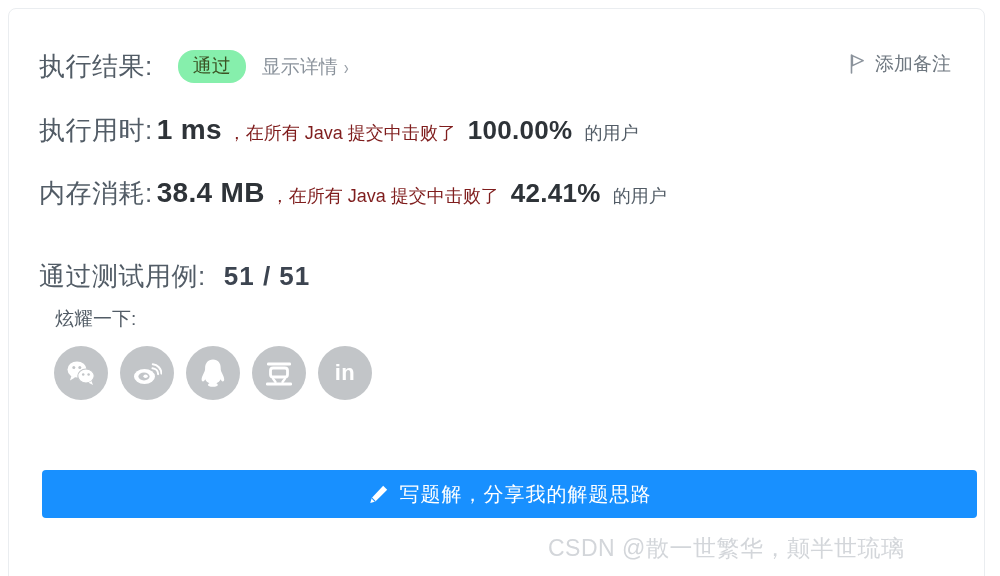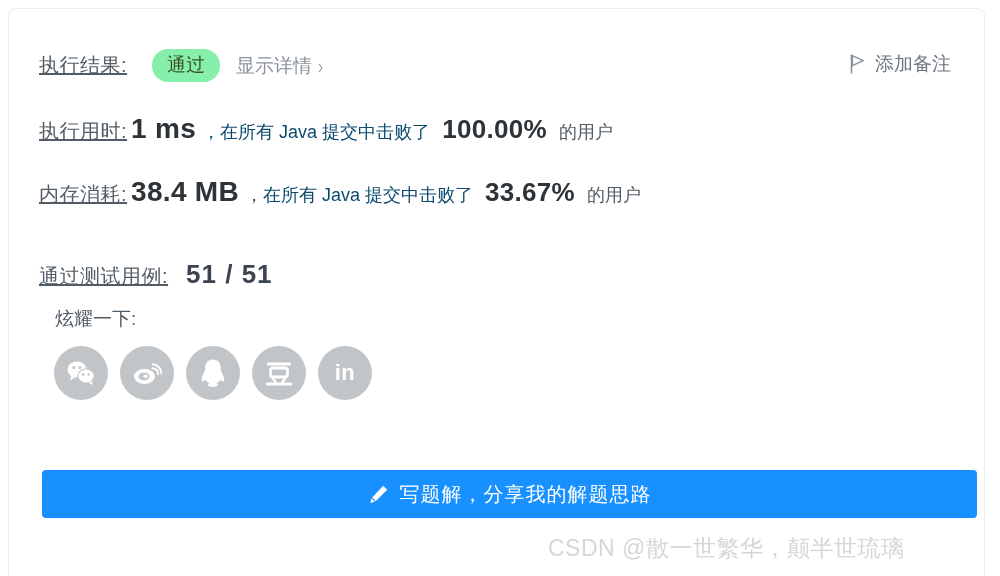--- a/index.html
+++ b/index.html
@@ -28,23 +28,22 @@
 
   .row {
     position: absolute;
     display: flex;
     align-items: baseline;
     white-space: nowrap;
   }
 
   .label {
     color: #525c66;
-    font-size: 20px;
+    font-size: 26px;
     letter-spacing: 0.5px;
-    text-decoration: underline;
   }
 
   
   .row-result {
     left: 30px;
     top: 40px;
     align-items: center;
   }
   .badge {
     margin-left: 25px;
@@ -98,21 +97,21 @@
   .big-num {
     margin-left: 4px;
     font-size: 28px;
     font-weight: bold;
     color: #2e3338;
     letter-spacing: 0.3px;
   }
   .mid-text {
     margin-left: 6px;
     font-size: 18px;
-    color: #0c4a6e;
+    color: #7f1d1d;
   }
   .pct {
     margin-left: 12px;
     font-size: 26px;
     font-weight: bold;
     color: #2e3338;
     letter-spacing: 0.3px;
   }
   .tail-text {
     margin-left: 12px;
@@ -227,21 +226,21 @@
     <span class="big-num">1 ms</span>
     <span class="mid-text">，在所有 Java 提交中击败了</span>
     <span class="pct">100.00%</span>
     <span class="tail-text">的用户</span>
   </div>
 
   <div class="row row-memory">
     <span class="label">内存消耗:</span>
     <span class="big-num">38.4 MB</span>
     <span class="mid-text">，在所有 Java 提交中击败了</span>
-    <span class="pct">33.67%</span>
+    <span class="pct">42.41%</span>
     <span class="tail-text">的用户</span>
   </div>
 
   <div class="row row-cases">
     <span class="label">通过测试用例:</span>
     <span class="cases-val">51 / 51</span>
   </div>
 
   <div class="share-label">炫耀一下:</div>
 

